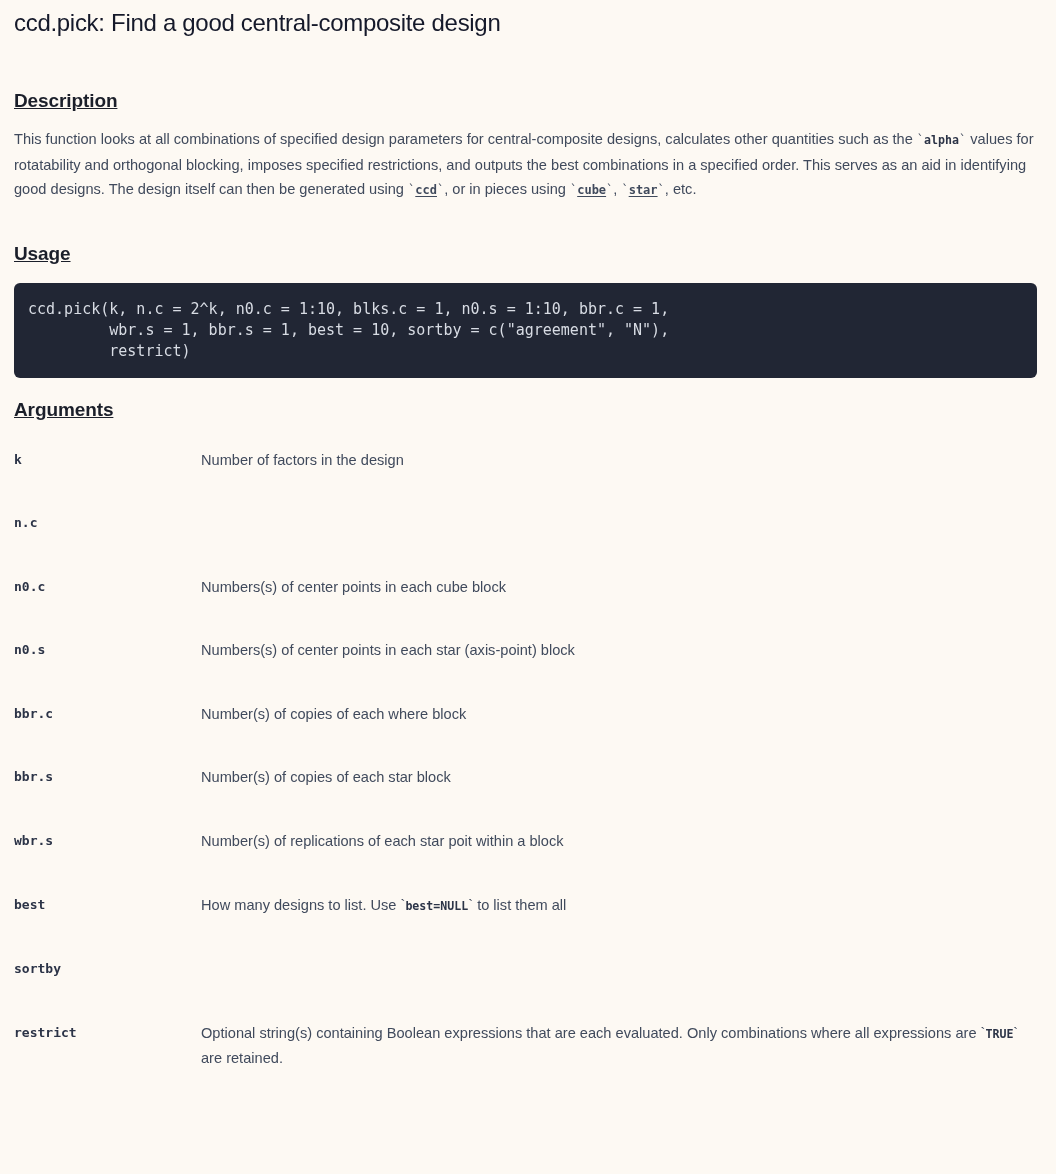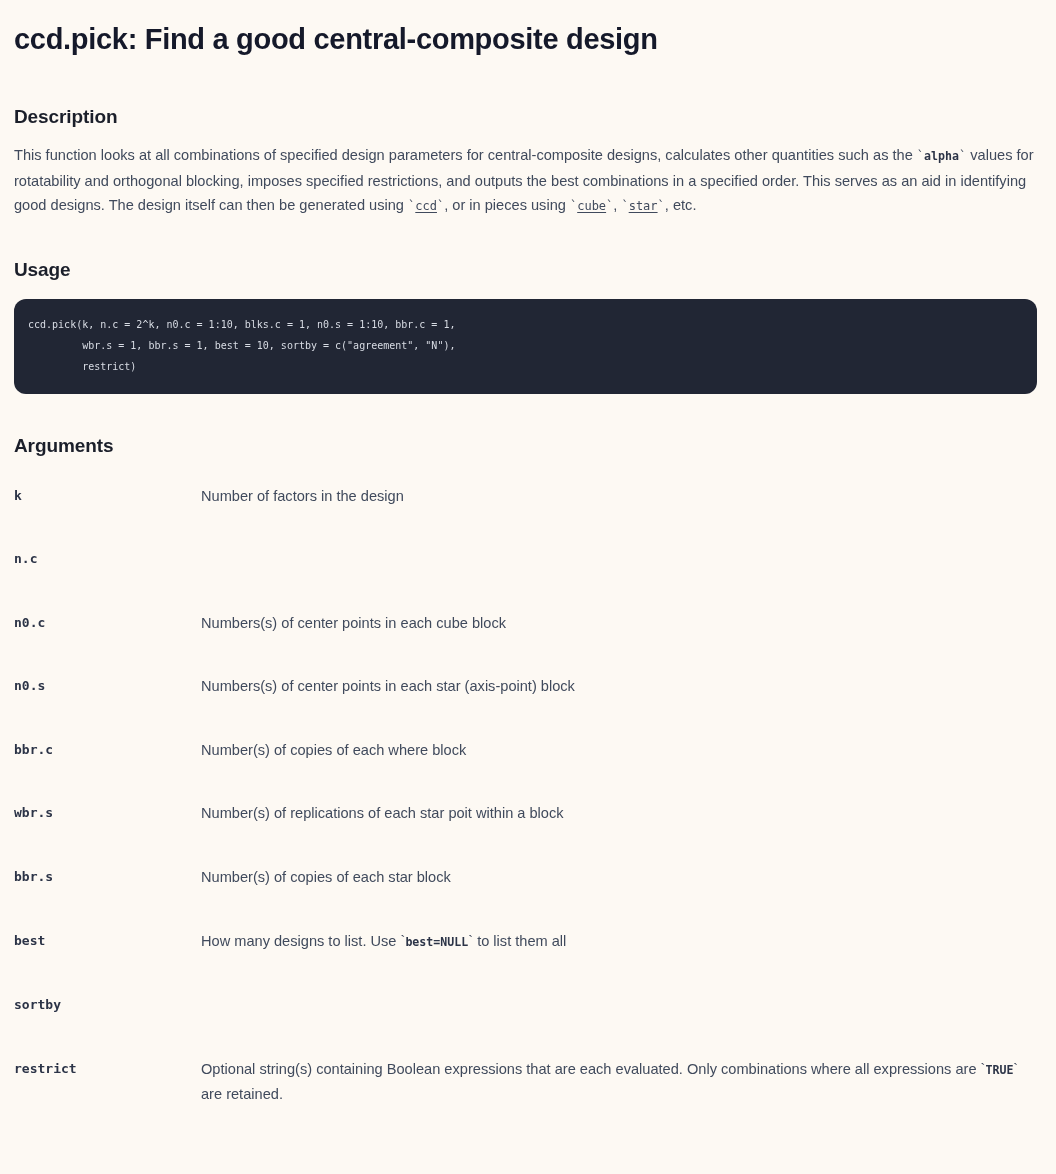--- a/index.html
+++ b/index.html
@@ -18,41 +18,42 @@
   .page {
     position: relative;
     width: 1056px;
     min-height: 1174px;
     box-sizing: border-box;
     padding: 0 19px 0 14px;
   }
 
   
   .doc-title {
-    font-size: 29px;
-    font-weight: bold;
+    font-size: 24px;
+    font-weight: normal;
     color: #15192a;
     letter-spacing: -0.3px;
     margin: 0;
-    padding-top: 22px;
+    padding-top: 6px;
     line-height: 34px;
   }
 
   
   .section-heading {
     font-size: 19px;
     font-weight: bold;
     color: #1b1f2a;
     letter-spacing: -0.1px;
     margin: 0;
     line-height: 24px;
+    text-decoration: underline;
   }
   .sec-description-heading { padding-top: 49px; }
   .sec-usage-heading      { padding-top: 39px; }
-  .sec-arguments-heading  { padding-top: 40px; }
+  .sec-arguments-heading  { padding-top: 20px; }
 
   
   .description-text {
     font-size: 14.6px;
     line-height: 24.6px;
     color: #404a5c;
     margin: 0;
     padding-top: 14px;
     max-width: 1023px;
   }
@@ -63,41 +64,41 @@
     font-size: 11.6px;
     font-weight: bold;
     color: #2c3447;
     letter-spacing: 0;
     margin-top: 28px;
   }
   
   a.code-link {
     font-family: "DejaVu Sans Mono", monospace;
     font-size: 12px;
-    font-weight: normal;
+    font-weight: bold;
     color: #404a5c;
     text-decoration: underline;
     text-underline-offset: 2px;
   }
   .tick {
     font-family: "DejaVu Sans Mono", monospace;
     font-size: 12px;
     color: #404a5c;
   }
 
   
   .code-block {
     margin: 0;
     margin-top: 17px;
     background: #212634;
     color: #d8dce4;
-    border-radius: 12px;
+    border-radius: 6px;
     padding: 16px 16px 16px 14px;
     font-family: "DejaVu Sans Mono", monospace;
-    font-size: 10px;
+    font-size: 15px;
     line-height: 20.9px;
     white-space: pre;
     overflow: hidden;
     width: 1023px;
     box-sizing: border-box;
   }
 
   
   .arguments-list {
     margin: 0;
@@ -167,30 +168,30 @@
       <div class="argument-name">n0.s</div>
       <div class="argument-desc">Numbers(s) of center points in each star (axis-point) block</div>
     </div>
 
     <div class="argument-row">
       <div class="argument-name">bbr.c</div>
       <div class="argument-desc">Number(s) of copies of each where block</div>
     </div>
 
     <div class="argument-row">
+      <div class="argument-name">bbr.s</div>
+      <div class="argument-desc">Number(s) of copies of each star block</div>
+    </div>
+
+    <div class="argument-row">
       <div class="argument-name">wbr.s</div>
       <div class="argument-desc">Number(s) of replications of each star poit within a block</div>
     </div>
 
     <div class="argument-row">
-      <div class="argument-name">bbr.s</div>
-      <div class="argument-desc">Number(s) of copies of each star block</div>
-    </div>
-
-    <div class="argument-row">
       <div class="argument-name">best</div>
       <div class="argument-desc"><span>How many designs to list. Use `</span><code class="inline">best=NULL</code><span>` to list them all</span></div>
     </div>
 
     <div class="argument-row">
       <div class="argument-name">sortby</div>
     </div>
 
     <div class="argument-row">
       <div class="argument-name">restrict</div>

